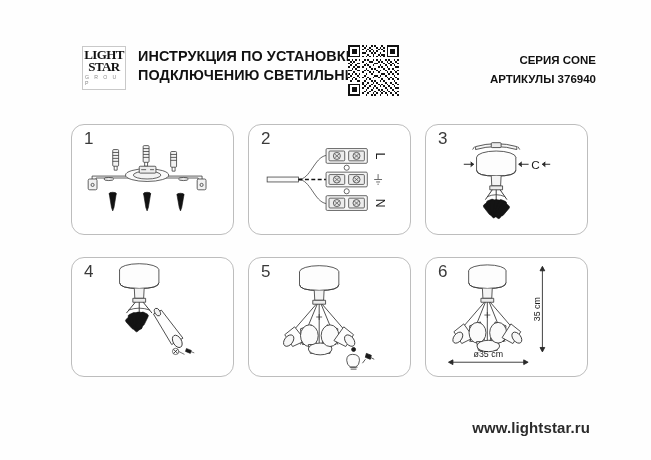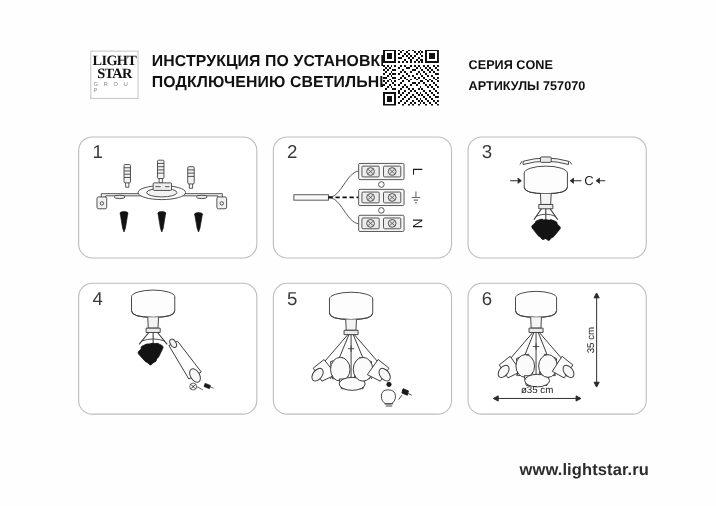--- a/index.html
+++ b/index.html
@@ -99,21 +99,21 @@
     width: 51px;
     height: 51px;
   }
   .qr svg { display: block; }
 
   .series-block {
     position: absolute;
     left: 360px;
     top: 11px;
     width: 170px;
-    text-align: left;
+    text-align: right;
   }
   .series-line {
     font-family: "Liberation Sans", sans-serif;
     font-weight: bold;
     font-size: 11.5px;
     line-height: 19px;
     color: #111;
     white-space: nowrap;
   }
 
@@ -244,21 +244,21 @@
           <path d="M10 25h1v1h-1zM13 25h1v1h-1zM17 25h1v1h-1zM19 25h1v1h-1zM22 25h1v1h-1zM25 25h1v1h-1z"></path>
           <path d="M9 26h1v1h-1zM12 26h1v1h-1zM15 26h1v1h-1zM18 26h1v1h-1zM20 26h1v1h-1zM23 26h1v1h-1zM26 26h1v1h-1zM28 26h1v1h-1z"></path>
           <path d="M8 27h1v1h-1zM11 27h1v1h-1zM14 27h1v1h-1zM16 27h1v1h-1zM19 27h1v1h-1zM21 27h1v1h-1zM24 27h1v1h-1zM27 27h1v1h-1z"></path>
           <path d="M10 28h1v1h-1zM13 28h1v1h-1zM15 28h1v1h-1zM18 28h1v1h-1zM22 28h1v1h-1zM25 28h1v1h-1zM28 28h1v1h-1z"></path>
         </g>
       </svg>
     </div>
 
     <div class="series-block">
       <div class="series-line">СЕРИЯ CONE</div>
-      <div class="series-line">АРТИКУЛЫ 757070</div>
+      <div class="series-line">АРТИКУЛЫ 376940</div>
     </div>
   </div>
 
   <div class="grid">
 
     <div class="panel p1">
       <div class="panel-num">1</div>
       <div class="panel-art">
         <svg viewBox="0 0 163 111">
           <g fill="none" stroke="#3a3a3a" stroke-width="0.8" stroke-linejoin="round">

